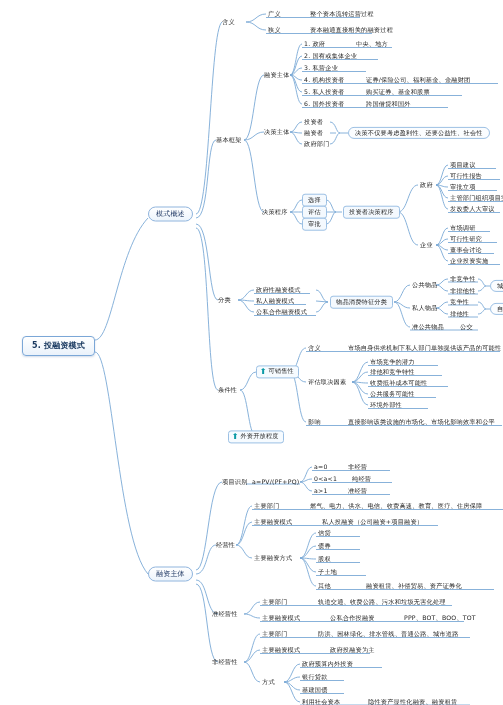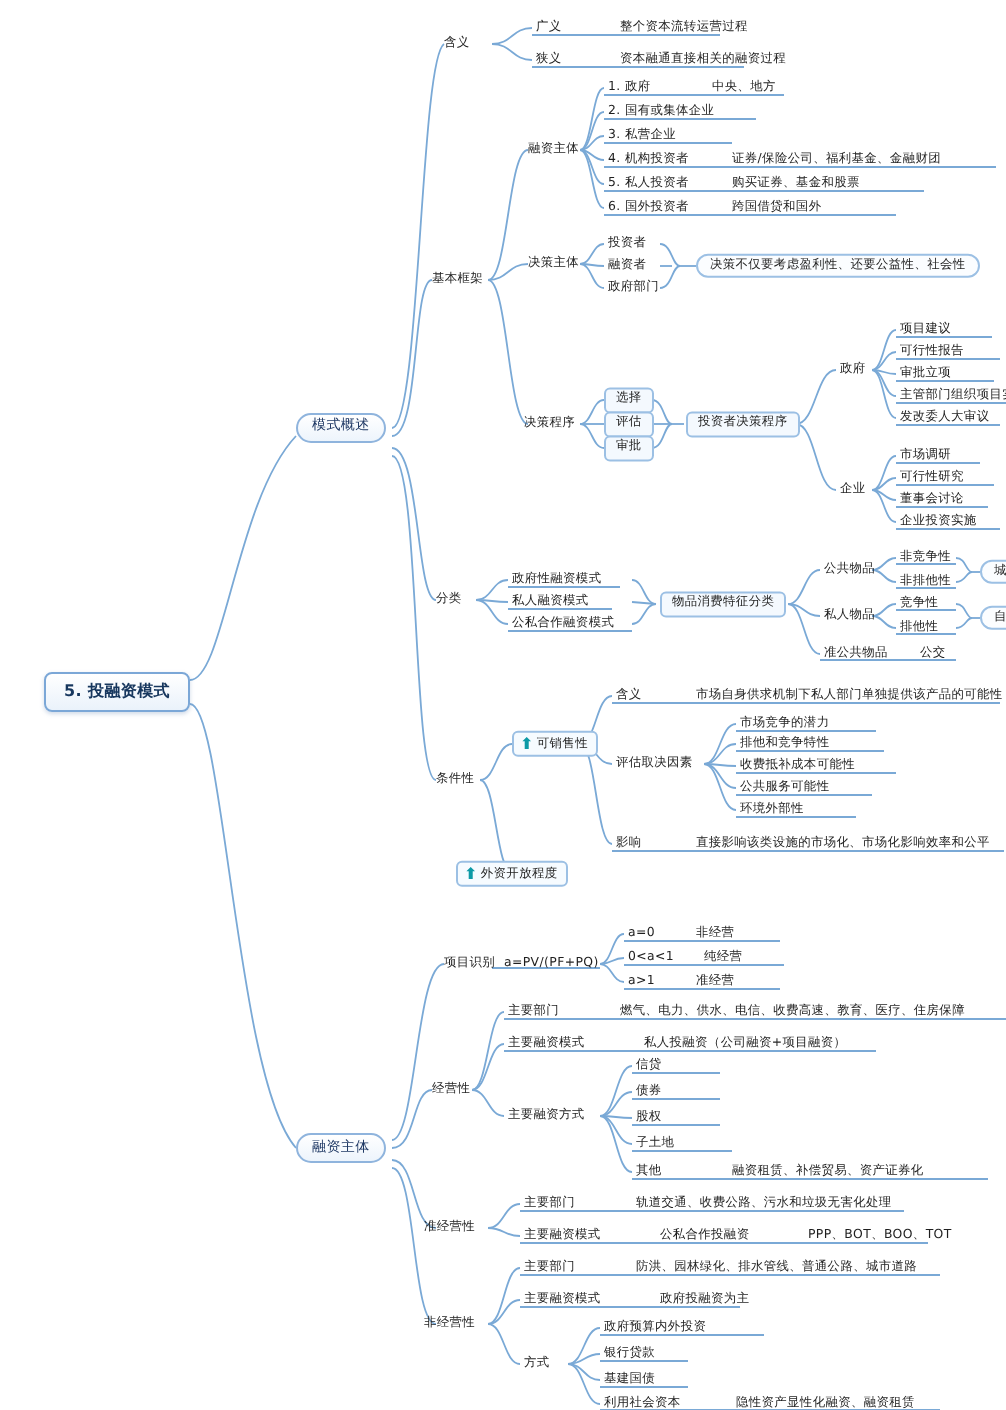--- a/index.html
+++ b/index.html
@@ -216,21 +216,21 @@
       <path d="M284,682 C292,682 292,702 300,702"></path>
       <line x1="300" y1="667.5" x2="382" y2="667.5"></line>
       <line x1="300" y1="680.5" x2="344" y2="680.5"></line>
       <line x1="300" y1="693.5" x2="344" y2="693.5"></line>
       <line x1="300" y1="705" x2="470" y2="705"></line>
     </g>
   </svg>
 
   <div class="node root" style="left:22px;top:346px;">5. 投融资模式</div>
 
-  <div class="node branch" style="left:148px;top:214px;font-family:Liberation Mono, monospace;">模式概述</div>
+  <div class="node branch" style="left:148px;top:214px;">模式概述</div>
   <div class="node branch" style="left:148px;top:574px;">融资主体</div>
 
   <div class="node" style="left:222px;top:22px;">含义</div>
   <div class="node" style="left:268px;top:14px;">广义</div>
   <div class="node" style="left:310px;top:14px;">整个资本流转运营过程</div>
   <div class="node" style="left:268px;top:30px;">狭义</div>
   <div class="node" style="left:310px;top:30px;">资本融通直接相关的融资过程</div>
 
   <div class="node" style="left:216px;top:140px;">基本框架</div>
 

